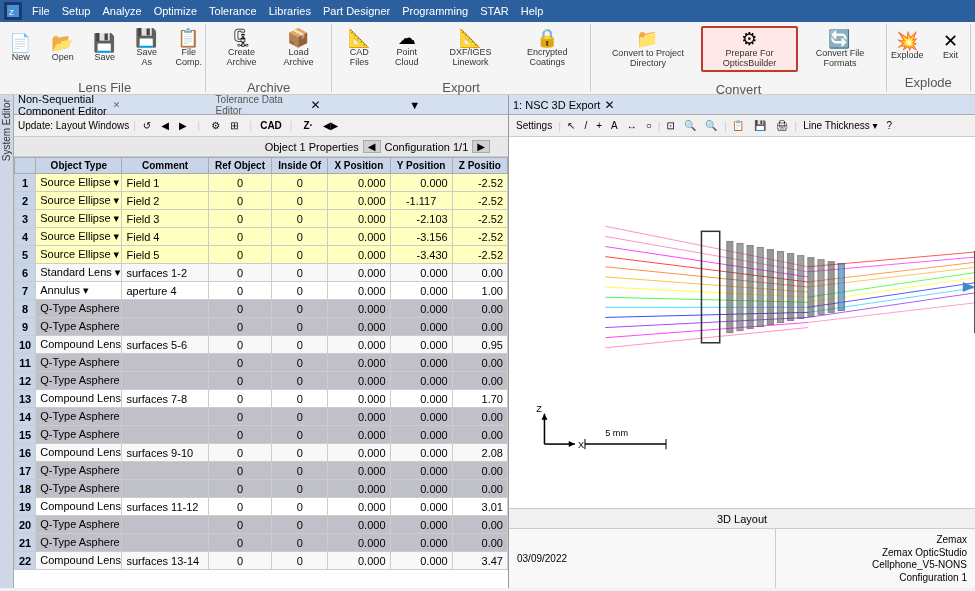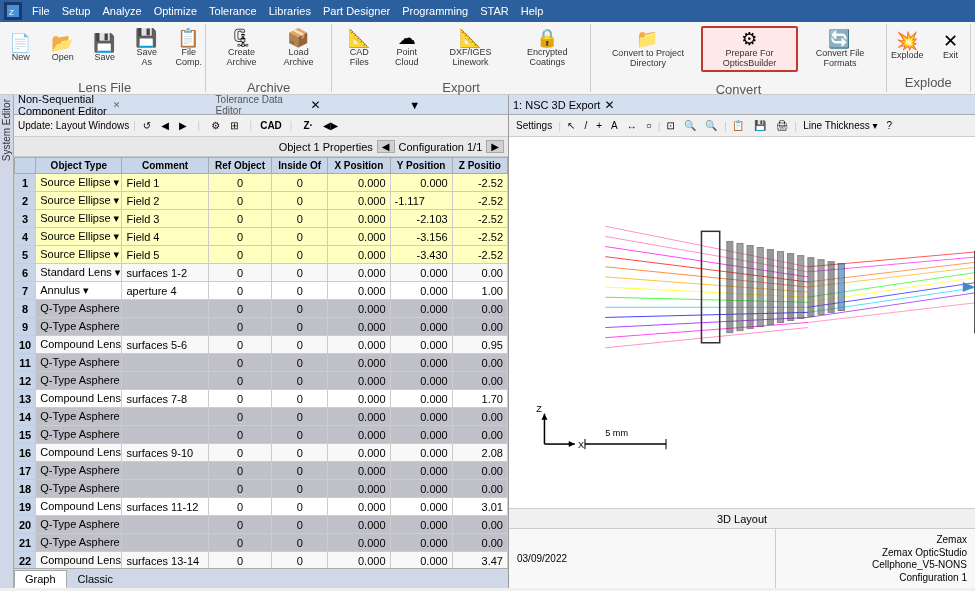--- a/index.html
+++ b/index.html
@@ -28,21 +28,21 @@
     .system-editor-tab { width: 14px; background: #d0d8e8; border-right: 1px solid #aaa; display: flex; flex-direction: column; align-items: center; padding-top: 4px; }
     .system-editor-label { writing-mode: vertical-rl; transform: rotate(180deg); font-size: 10px; color: #333; cursor: pointer; white-space: nowrap; }
 
     
     .nsc-editor { width: 495px; display: flex; flex-direction: column; border-right: 1px solid #999; background: white; }
     .editor-titlebar { background: #d4e0f0; height: 20px; display: flex; align-items: center; padding: 0 4px; border-bottom: 1px solid #aaa; font-size: 11px; }
     .editor-titlebar span { flex: 1; }
     .editor-close { cursor: pointer; padding: 0 4px; font-size: 12px; }
     .editor-toolbar { background: #f0f0f0; height: 22px; display: flex; align-items: center; padding: 0 4px; border-bottom: 1px solid #ccc; font-size: 10px; gap: 4px; }
     .toolbar-btn { padding: 1px 3px; cursor: pointer; font-size: 10px; }
-    .config-bar { background: #e8e8e8; height: 20px; display: flex; align-items: center; justify-content: flex-end; padding: 0 4px; border-bottom: 1px solid #ccc; font-size: 11px; }
+    .config-bar { background: #e8e8e8; height: 20px; display: flex; align-items: center; justify-content: flex-end; padding: 0 18px; border-bottom: 1px solid #ccc; font-size: 11px; }
     .nav-btn { background: #d0d0d0; border: 1px solid #aaa; padding: 0 4px; cursor: pointer; font-size: 10px; }
 
     
     .table-container { overflow: auto; flex: 1; }
     table { width: 100%; border-collapse: collapse; font-size: 11px; }
     thead tr { background: #c8d4e8; }
     thead th { border: 1px solid #aaa; padding: 2px 4px; font-weight: bold; text-align: center; position: sticky; top: 0; z-index: 2; white-space: nowrap; font-size: 10px; }
     tbody tr { height: 18px; }
     tbody tr:nth-child(even) { background: #f8f8f8; }
     tbody tr.yellow-row { background: #ffffc0; }
@@ -255,21 +255,21 @@
               <td style="text-align: right;">0.000</td>
               <td style="text-align: right;">-2.52</td>
             </tr>
             <tr class="yellow-row">
               <td class="row-num">2</td>
               <td>Source Ellipse ▾</td>
               <td>Field 2</td>
               <td style="text-align: center;">0</td>
               <td style="text-align: center;">0</td>
               <td style="text-align: right;">0.000</td>
-              <td style="text-align: left;">-1.117</td>
+              <td style="text-align: center;">-1.117</td>
               <td style="text-align: right;">-2.52</td>
             </tr>
             <tr class="yellow-row">
               <td class="row-num">3</td>
               <td>Source Ellipse ▾</td>
               <td>Field 3</td>
               <td style="text-align: center;">0</td>
               <td style="text-align: center;">0</td>
               <td style="text-align: right;">0.000</td>
               <td style="text-align: right;">-2.103</td>
@@ -462,24 +462,20 @@
               <td style="text-align: center;">0</td>
               <td style="text-align: center;">0</td>
               <td style="text-align: right;">0.000</td>
               <td style="text-align: right;">0.000</td>
               <td style="text-align: right;">3.47</td>
             </tr>
           </tbody>
       </table>
     </div>
 
-    <div class="bottom-tabs">
-      <span class="bottom-tab active">Graph</span>
-      <span class="bottom-tab">Classic</span>
-    </div>
   </div>
 
   <div class="layout-panel">
 
     <div class="layout-titlebar">
       <span>1: NSC 3D Export</span>
       <span class="editor-close">✕</span>
     </div>
 
     <div class="layout-toolbar">

